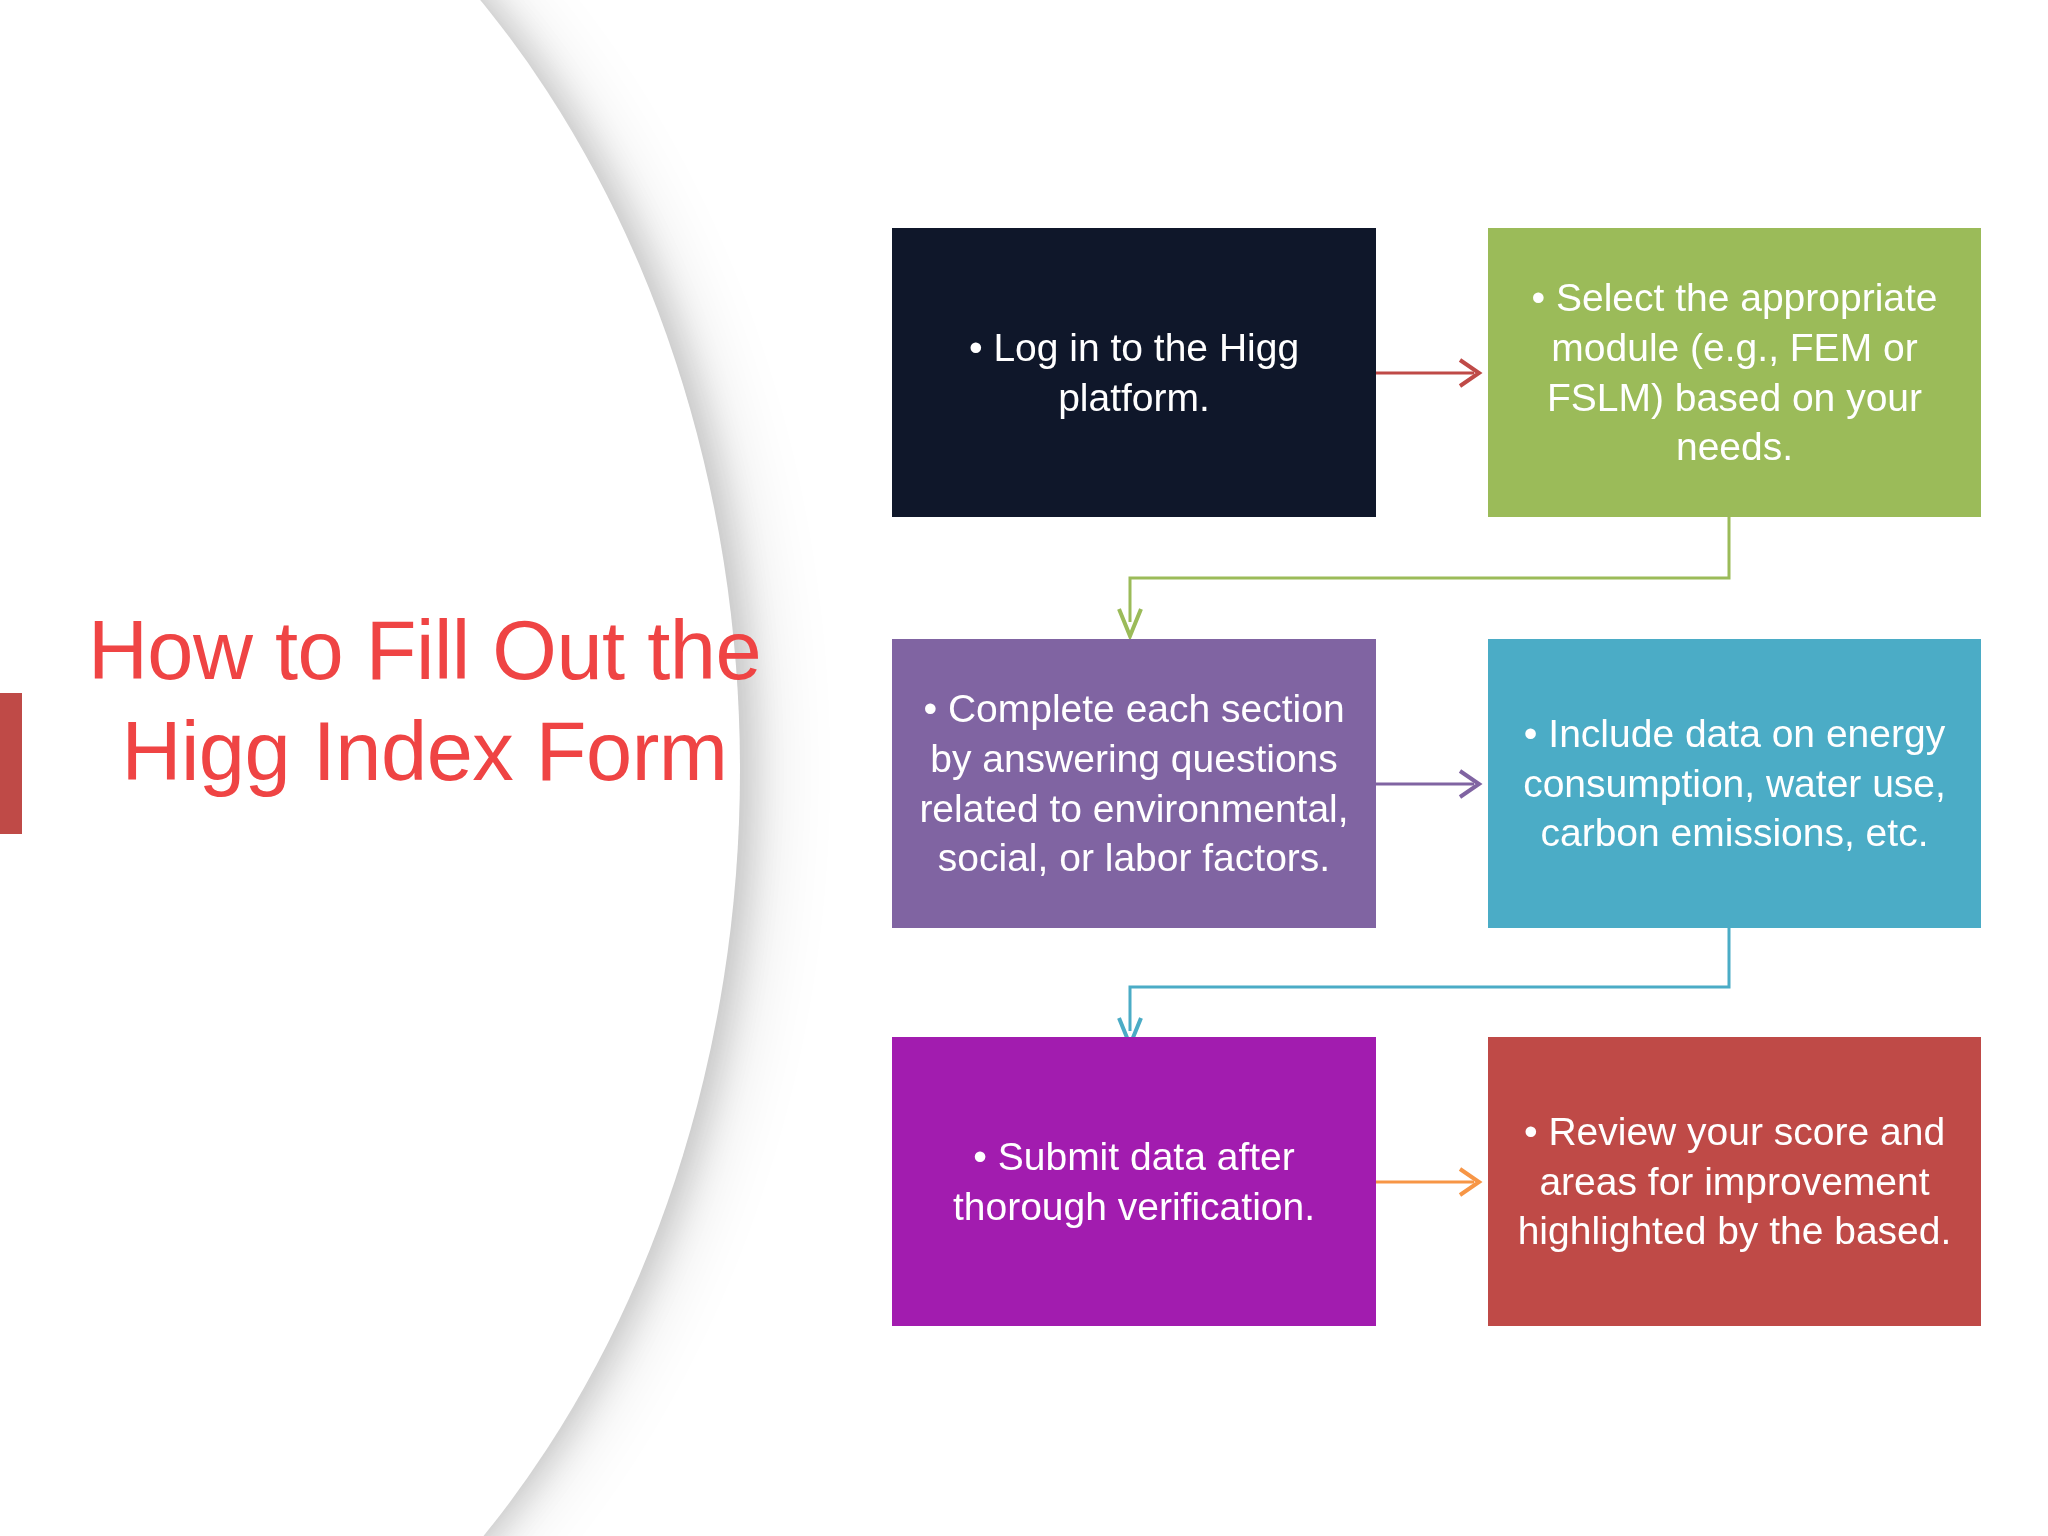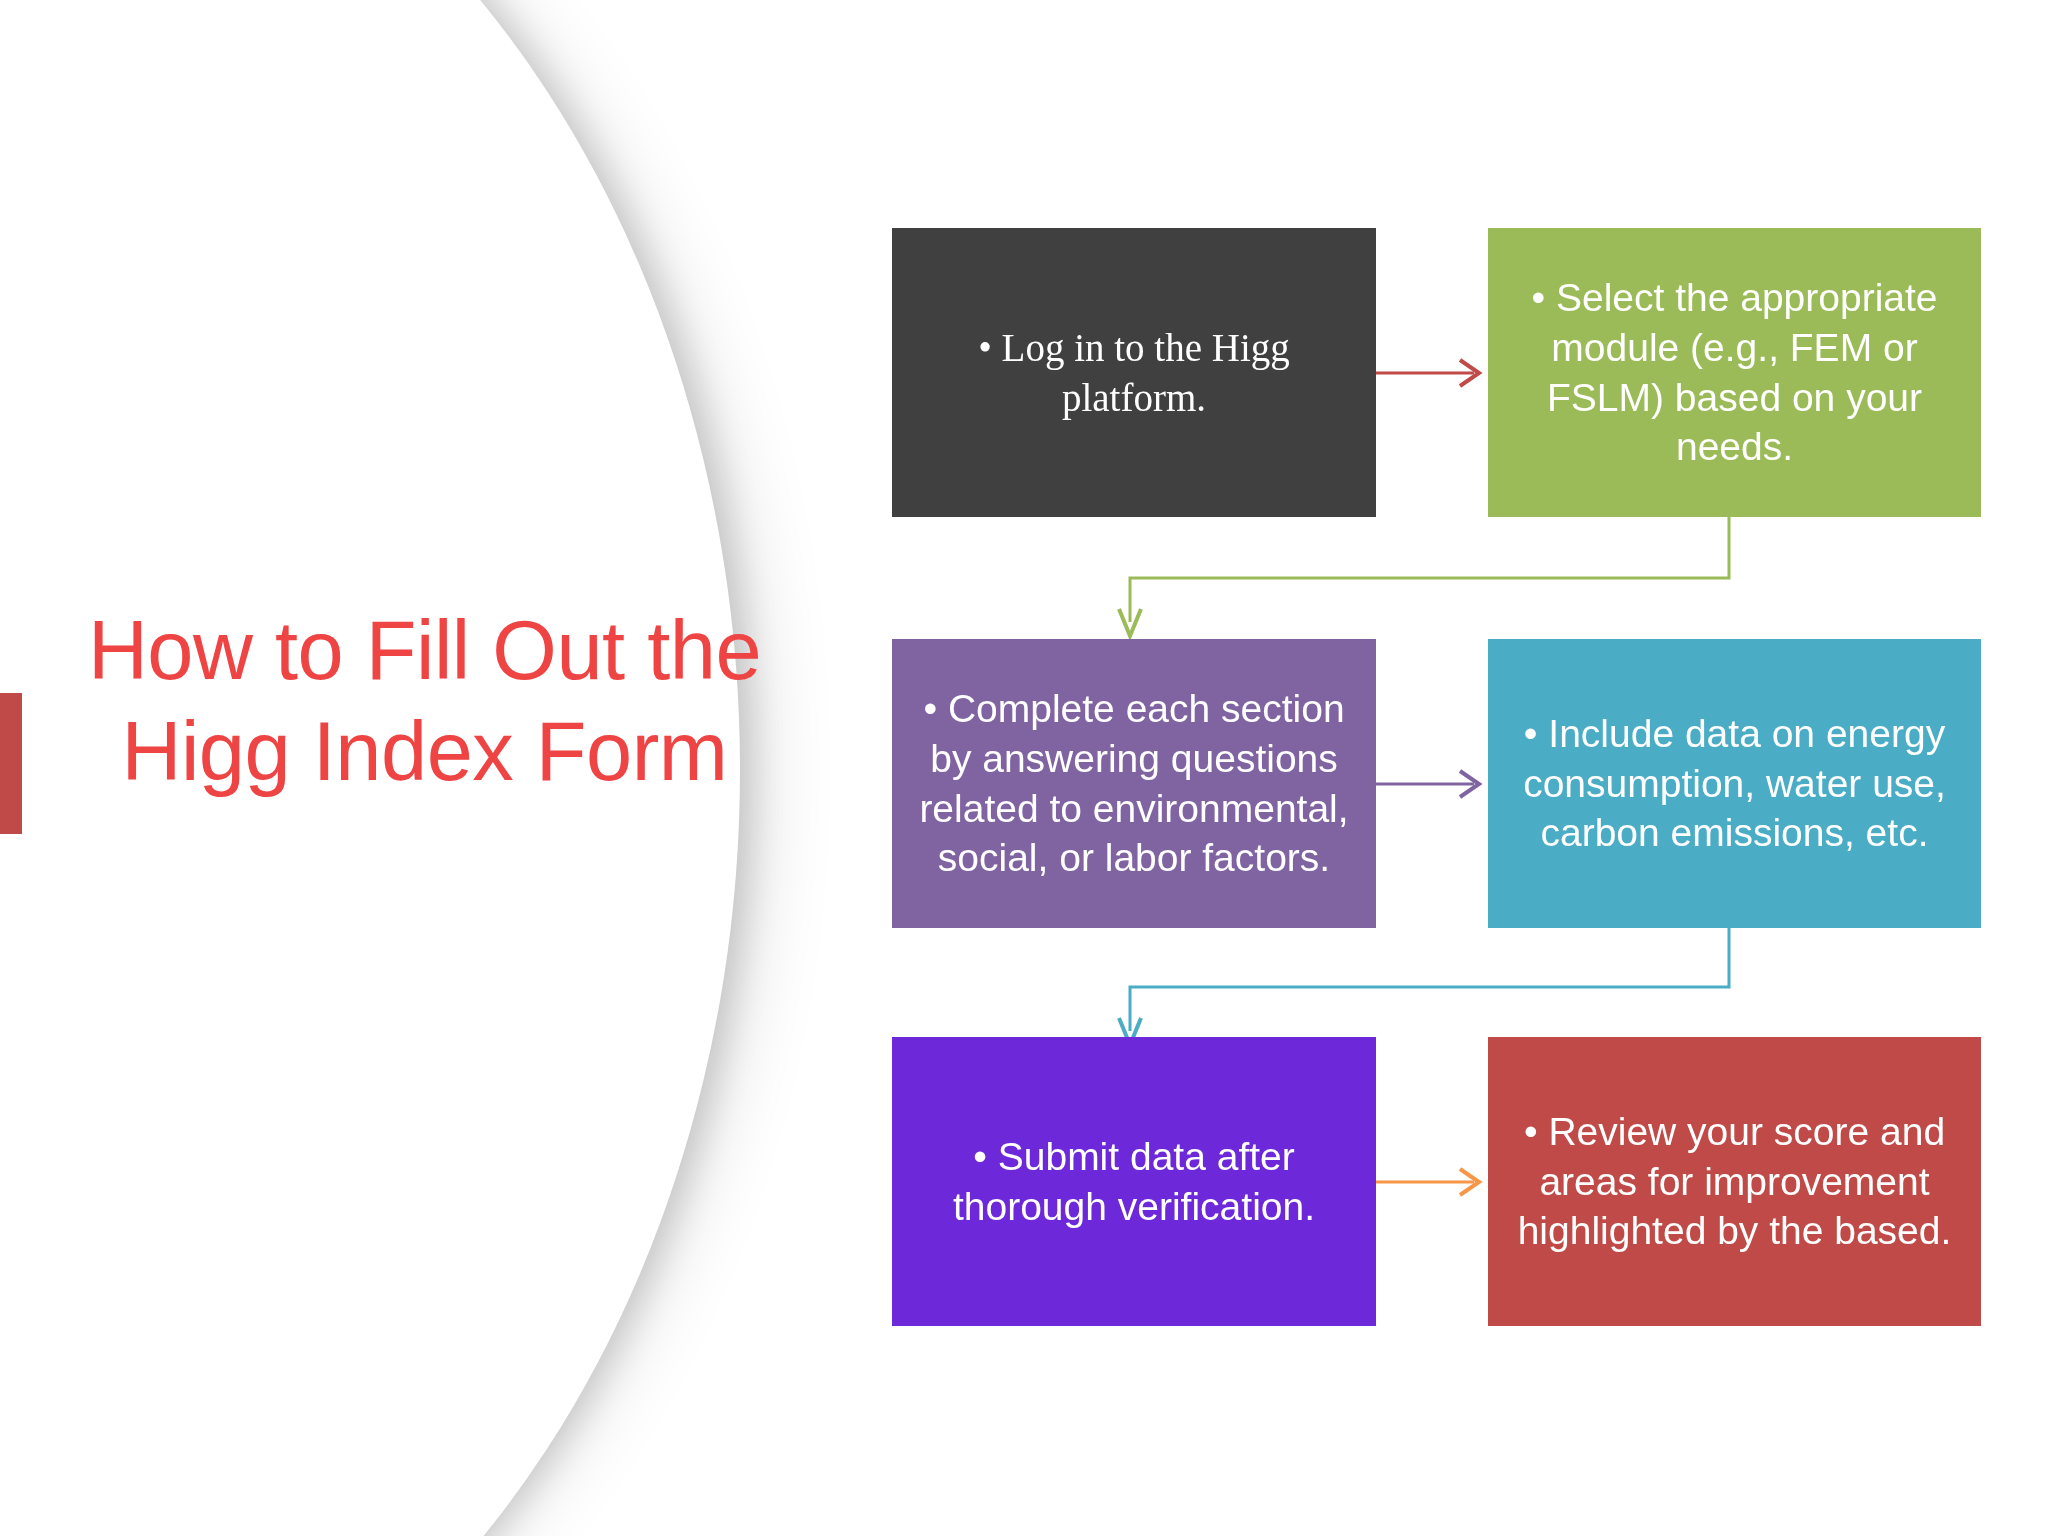--- a/index.html
+++ b/index.html
@@ -105,37 +105,37 @@
   <svg class="conn" style="left:1116px; top:925px; width:630px; height:126px;" viewBox="0 0 630 126" xmlns="http://www.w3.org/2000/svg">
     <polyline points="613,2 613,62 14,62 14,106" fill="none" stroke="#4BACC6" stroke-width="3"></polyline>
     <polyline points="3,93 14,120 25,93" fill="none" stroke="#4BACC6" stroke-width="4"></polyline>
   </svg>
 
   <svg class="conn" style="left:1376px; top:1151px; width:114px; height:62px;" viewBox="0 0 114 62" xmlns="http://www.w3.org/2000/svg">
     <line x1="0" y1="31" x2="98" y2="31" stroke="#F79646" stroke-width="3"></line>
     <polyline points="84,18 103,31 84,44" fill="none" stroke="#F79646" stroke-width="4"></polyline>
   </svg>
 
-  <div class="box box-1" style="background: #404040; color: rgb(255, 255, 255); font-family: Liberation Serif, serif;">
+  <div class="box box-1" style="background: #0f172a; color: rgb(255, 255, 255);">
     <span class="txt">• Log in to the Higg platform.</span>
   </div>
 
   <div class="box box-3" style="background: rgb(128, 100, 162); color: rgb(255, 255, 255);">
     <span class="txt">• Complete each section by answering questions related to environmental, social, or labor factors.</span>
   </div>
 
   <div class="box box-2" style="background: rgb(155, 187, 89); color: rgb(255, 255, 255);">
     <span class="txt">• Select the appropriate module (e.g., FEM or FSLM) based on your needs.</span>
   </div>
 
   <div class="box box-4" style="background: rgb(75, 172, 198); color: rgb(255, 255, 255);">
     <span class="txt">• Include data on energy consumption, water use, carbon emissions, etc.</span>
   </div>
 
-  <div class="box box-5" style="background: #6d28d9; color: rgb(255, 255, 255);">
+  <div class="box box-5" style="background: #a21caf; color: rgb(255, 255, 255);">
     <span class="txt">• Submit data after thorough verification.</span>
   </div>
 
   <div class="box box-6" style="background: rgb(191, 74, 71); color: rgb(255, 255, 255);">
     <span class="txt">• Review your score and areas for improvement highlighted by the based.</span>
   </div>
 
 </div>
 
 </body></html>

